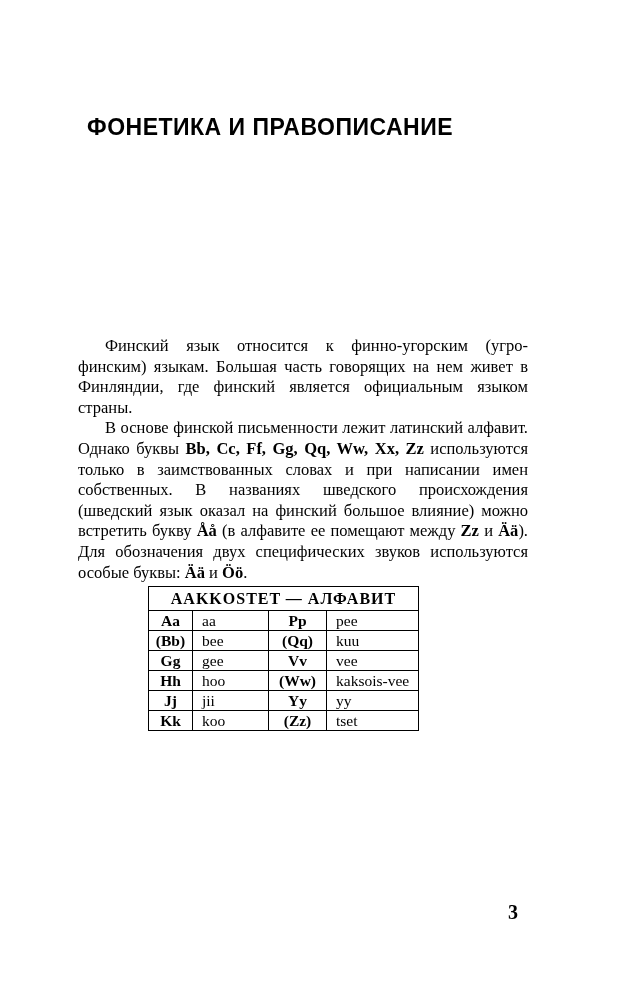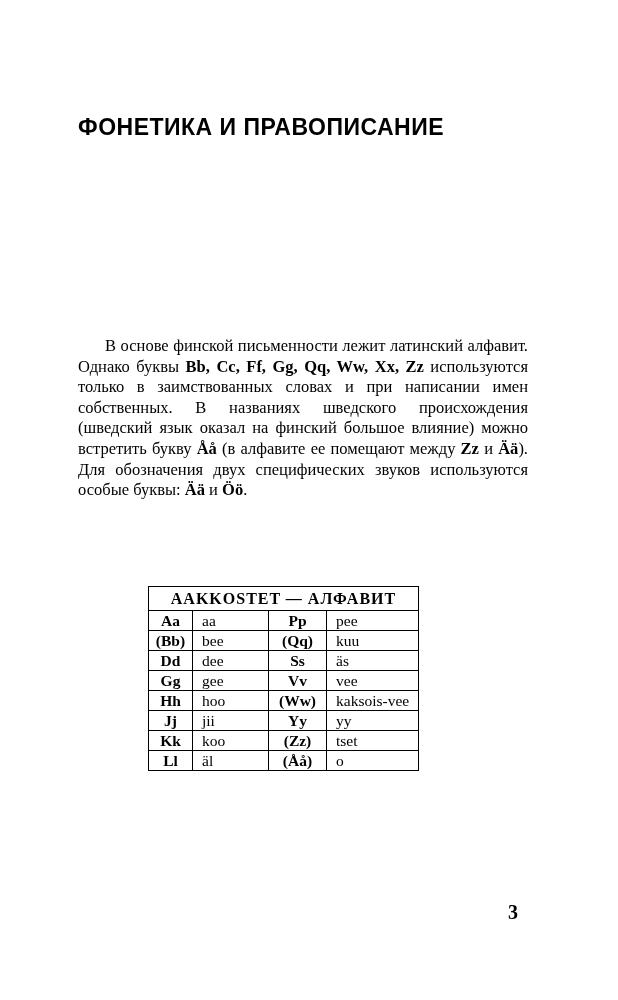--- a/index.html
+++ b/index.html
@@ -12,21 +12,21 @@
     width: 618px;
     height: 1000px;
     margin: 0 auto;
     background: #ffffff;
     color: #000000;
     font-family: "Liberation Serif", serif;
     overflow: hidden;
   }
   .chapter-title {
     position: absolute;
-    left: 78px;
+    left: 87px;
     top: 114px;
     margin: 0;
     font-family: "Liberation Sans", sans-serif;
     font-size: 23px;
     font-weight: 700;
     letter-spacing: 0.5px;
     white-space: nowrap;
   }
   .body-text {
     position: absolute;
@@ -85,20 +85,21 @@
   }
 </style>
 </head>
 <body>
 
 <div class="page">
 
   <h1 class="chapter-title">ФОНЕТИКА И ПРАВОПИСАНИЕ</h1>
 
   <div class="body-text" id="paragraphs">
+      <p><span>Финский язык относится к финно-угорским (угро-финским) языкам. Большая часть говорящих на нем живет в Финляндии, где финский является официальным языком страны.</span></p>
       <p><span>В основе финской письменности лежит латинский алфавит. Однако буквы </span><b>Bb, Cc, Ff, Gg, Qq, Ww, Xx, Zz</b><span> используются только в заимствованных словах и при написании имен собственных. В названиях шведского происхождения (шведский язык оказал на финский большое влияние) можно встретить букву </span><b>Åå</b><span> (в алфавите ее помещают между </span><b>Zz</b><span> и </span><b>Ää</b><span>). Для обозначения двух специфических звуков используются особые буквы: </span><b>Ää</b><span> и </span><b>Öö</b><span>.</span></p>
     </div>
 
   <table class="alphabet-table">
     <colgroup>
       <col class="col-l1">
       <col class="col-n1">
       <col class="col-l2">
       <col class="col-n2">
     </colgroup>
@@ -114,26 +115,20 @@
           <td class="letter">Pp</td>
           <td class="name">pee</td>
         </tr>
         <tr>
           <td class="letter">(Bb)</td>
           <td class="name">bee</td>
           <td class="letter">(Qq)</td>
           <td class="name">kuu</td>
         </tr>
         <tr>
-          <td class="letter">Dd</td>
-          <td class="name">dee</td>
-          <td class="letter">Ss</td>
-          <td class="name">äs</td>
-        </tr>
-        <tr>
           <td class="letter">Gg</td>
           <td class="name">gee</td>
           <td class="letter">Vv</td>
           <td class="name">vee</td>
         </tr>
         <tr>
           <td class="letter">Hh</td>
           <td class="name">hoo</td>
           <td class="letter">(Ww)</td>
           <td class="name">kaksois-vee</td>
@@ -143,24 +138,18 @@
           <td class="name">jii</td>
           <td class="letter">Yy</td>
           <td class="name">yy</td>
         </tr>
         <tr>
           <td class="letter">Kk</td>
           <td class="name">koo</td>
           <td class="letter">(Zz)</td>
           <td class="name">tset</td>
         </tr>
-        <tr>
-          <td class="letter">Ll</td>
-          <td class="name">äl</td>
-          <td class="letter">(Åå)</td>
-          <td class="name">o</td>
-        </tr>
       </tbody>
   </table>
 
   <div class="page-number">3</div>
 
 </div>
 
 </body></html>

